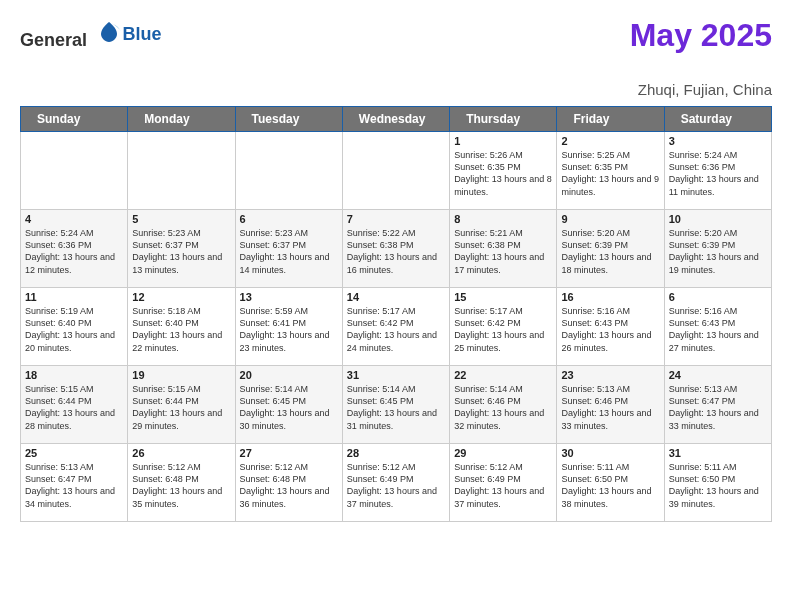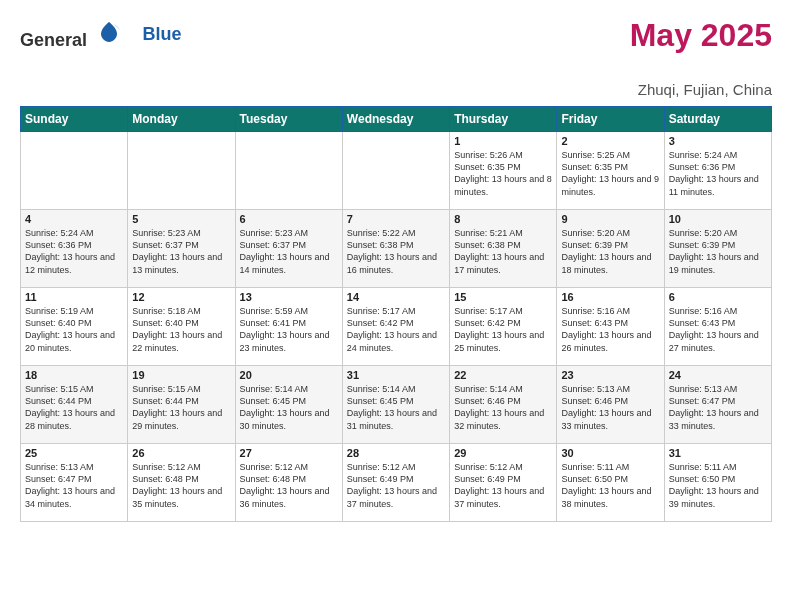--- a/index.html
+++ b/index.html
@@ -17,63 +17,61 @@
     }
     .header {
       display: flex;
       justify-content: space-between;
       align-items: flex-start;
       margin-bottom: 8px;
     }
     .logo {
       display: flex;
       align-items: center;
-      gap: 8px;
     }
     .logo-text-general {
       font-size: 18px;
       font-weight: bold;
       color: #333;
     }
     .logo-text-blue {
       font-size: 18px;
       font-weight: bold;
       color: #1a5fa8;
-      margin-left: 12px;
     }
     .logo-icon {
       width: 28px;
       height: 28px;
       margin-left: 3px;
     }
     .title-block {
       text-align: right;
     }
     .calendar-title {
       font-size: 32px;
       font-weight: bold;
-      color: #be185d;
+      color: #6d28d9;
       line-height: 1.1;
     }
     .calendar-subtitle {
       font-size: 15px;
       color: #555;
       margin-top: 28px;
     }
     table {
       width: 100%;
       border-collapse: collapse;
       table-layout: fixed;
     }
     thead th {
-      background-color: #0f766e;
+      background-color: #737373;
       color: #fff;
       font-size: 12px;
       font-weight: bold;
-      padding: 5px 4px;
+      padding: 5px 16px;
       text-align: left;
       border: 1px solid #1a5fa8;
     }
     tbody td {
       border: 1px solid #ccc;
       vertical-align: top;
       padding: 3px 4px;
       font-size: 9.5px;
       color: #222;
       height: 78px;

